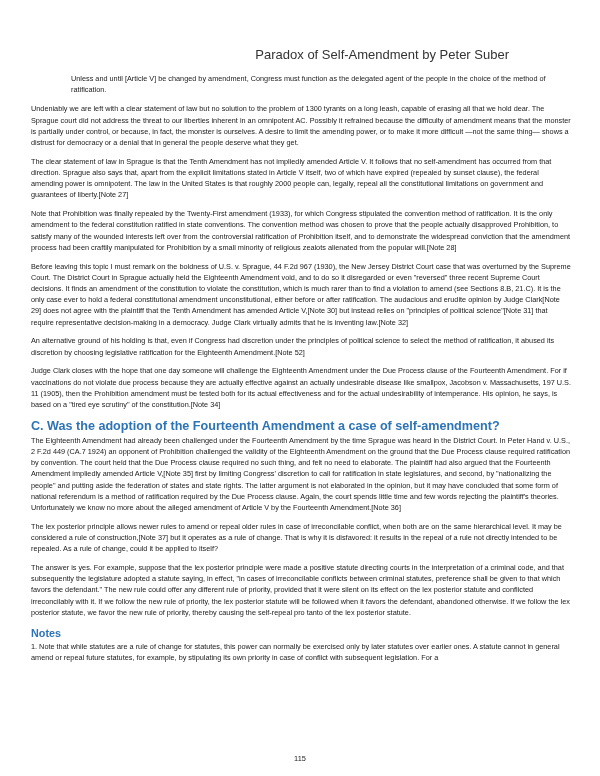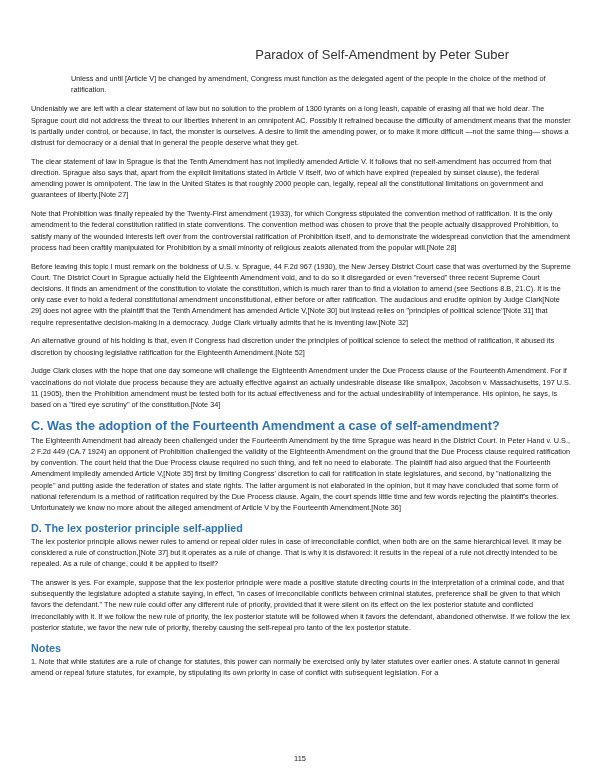--- a/index.html
+++ b/index.html
@@ -27,21 +27,20 @@
     <p>Undeniably we are left with a clear statement of law but no solution to the problem of 1300 tyrants on a long leash, capable of erasing all that we hold dear. The Sprague court did not address the threat to our liberties inherent in an omnipotent AC. Possibly it refrained because the difficulty of amendment means that the monster is partially under control, or because, in fact, the monster is ourselves. A desire to limit the amending power, or to make it more difficult —not the same thing— shows a distrust for democracy or a denial that in general the people deserve what they get.</p>
     <p>The clear statement of law in Sprague is that the Tenth Amendment has not impliedly amended Article V. It follows that no self-amendment has occurred from that direction. Sprague also says that, apart from the explicit limitations stated in Article V itself, two of which have expired (repealed by sunset clause), the federal amending power is omnipotent. The law in the United States is that roughly 2000 people can, legally, repeal all the constitutional limitations on government and guarantees of liberty.[Note 27]</p>
     <p>Note that Prohibition was finally repealed by the Twenty-First amendment (1933), for which Congress stipulated the convention method of ratification. It is the only amendment to the federal constitution ratified in state conventions. The convention method was chosen to prove that the people actually disapproved Prohibition, to satisfy many of the wounded interests left over from the controversial ratification of Prohibition itself, and to demonstrate the widespread conviction that the amendment process had been craftily manipulated for Prohibition by a small minority of religious zealots alienated from the popular will.[Note 28]</p>
     <p>Before leaving this topic I must remark on the boldness of U.S. v. Sprague, 44 F.2d 967 (1930), the New Jersey District Court case that was overturned by the Supreme Court. The District Court in Sprague actually held the Eighteenth Amendment void, and to do so it disregarded or even "reversed" three recent Supreme Court decisions. It finds an amendment of the constitution to violate the constitution, which is much rarer than to find a violation to amend (see Sections 8.B, 21.C). It is the only case ever to hold a federal constitutional amendment unconstitutional, either before or after ratification. The audacious and erudite opinion by Judge Clark[Note 29] does not agree with the plaintiff that the Tenth Amendment has amended Article V,[Note 30] but instead relies on "principles of political science"[Note 31] that require representative decision-making in a democracy. Judge Clark virtually admits that he is inventing law.[Note 32]</p>
     <p>An alternative ground of his holding is that, even if Congress had discretion under the principles of political science to select the method of ratification, it abused its discretion by choosing legislative ratification for the Eighteenth Amendment.[Note 52]</p>
     <p>Judge Clark closes with the hope that one day someone will challenge the Eighteenth Amendment under the Due Process clause of the Fourteenth Amendment. For if vaccinations do not violate due process because they are actually effective against an actually undesirable disease like smallpox, Jacobson v. Massachusetts, 197 U.S. 11 (1905), then the Prohibition amendment must be tested both for its actual effectiveness and for the actual undesirability of intemperance. His opinion, he says, is based on a "tired eye scrutiny" of the constitution.[Note 34]</p>
 
     <h2 class="h-lg">C. Was the adoption of the Fourteenth Amendment a case of self-amendment?</h2>
     <p>The Eighteenth Amendment had already been challenged under the Fourteenth Amendment by the time Sprague was heard in the District Court. In Peter Hand v. U.S., 2 F.2d 449 (CA.7 1924) an opponent of Prohibition challenged the validity of the Eighteenth Amendment on the ground that the Due Process clause required ratification by convention. The court held that the Due Process clause required no such thing, and felt no need to elaborate. The plaintiff had also argued that the Fourteenth Amendment impliedly amended Article V,[Note 35] first by limiting Congress' discretion to call for ratification in state legislatures, and second, by "nationalizing the people" and putting aside the federation of states and state rights. The latter argument is not elaborated in the opinion, but it may have concluded that some form of national referendum is a method of ratification required by the Due Process clause. Again, the court spends little time and few words rejecting the plaintiff's theories. Unfortunately we know no more about the alleged amendment of Article V by the Fourteenth Amendment.[Note 36]</p>
 
-    <h2 class="h-md">D. The lex posterior principle self-applied</h2>
     <p>The lex posterior principle allows newer rules to amend or repeal older rules in case of irreconcilable conflict, when both are on the same hierarchical level. It may be considered a rule of construction,[Note 37] but it operates as a rule of change. That is why it is disfavored: it results in the repeal of a rule not directly intended to be repealed. As a rule of change, could it be applied to itself?</p>
     <p>The answer is yes. For example, suppose that the lex posterior principle were made a positive statute directing courts in the interpretation of a criminal code, and that subsequently the legislature adopted a statute saying, in effect, "in cases of irreconcilable conflicts between criminal statutes, preference shall be given to that which favors the defendant." The new rule could offer any different rule of priority, provided that it were silent on its effect on the lex posterior statute and conflicted irreconcilably with it. If we follow the new rule of priority, the lex posterior statute will be followed when it favors the defendant, abandoned otherwise. If we follow the lex posterior statute, we favor the new rule of priority, thereby causing the self-repeal pro tanto of the lex posterior statute.</p>
 
     <h2 class="h-md">Notes</h2>
     <p>1. Note that while statutes are a rule of change for statutes, this power can normally be exercised only by later statutes over earlier ones. A statute cannot in general amend or repeal future statutes, for example, by stipulating its own priority in case of conflict with subsequent legislation. For a</p>
   </div>
 
   <div class="page-number">115</div>
 </div>
 

